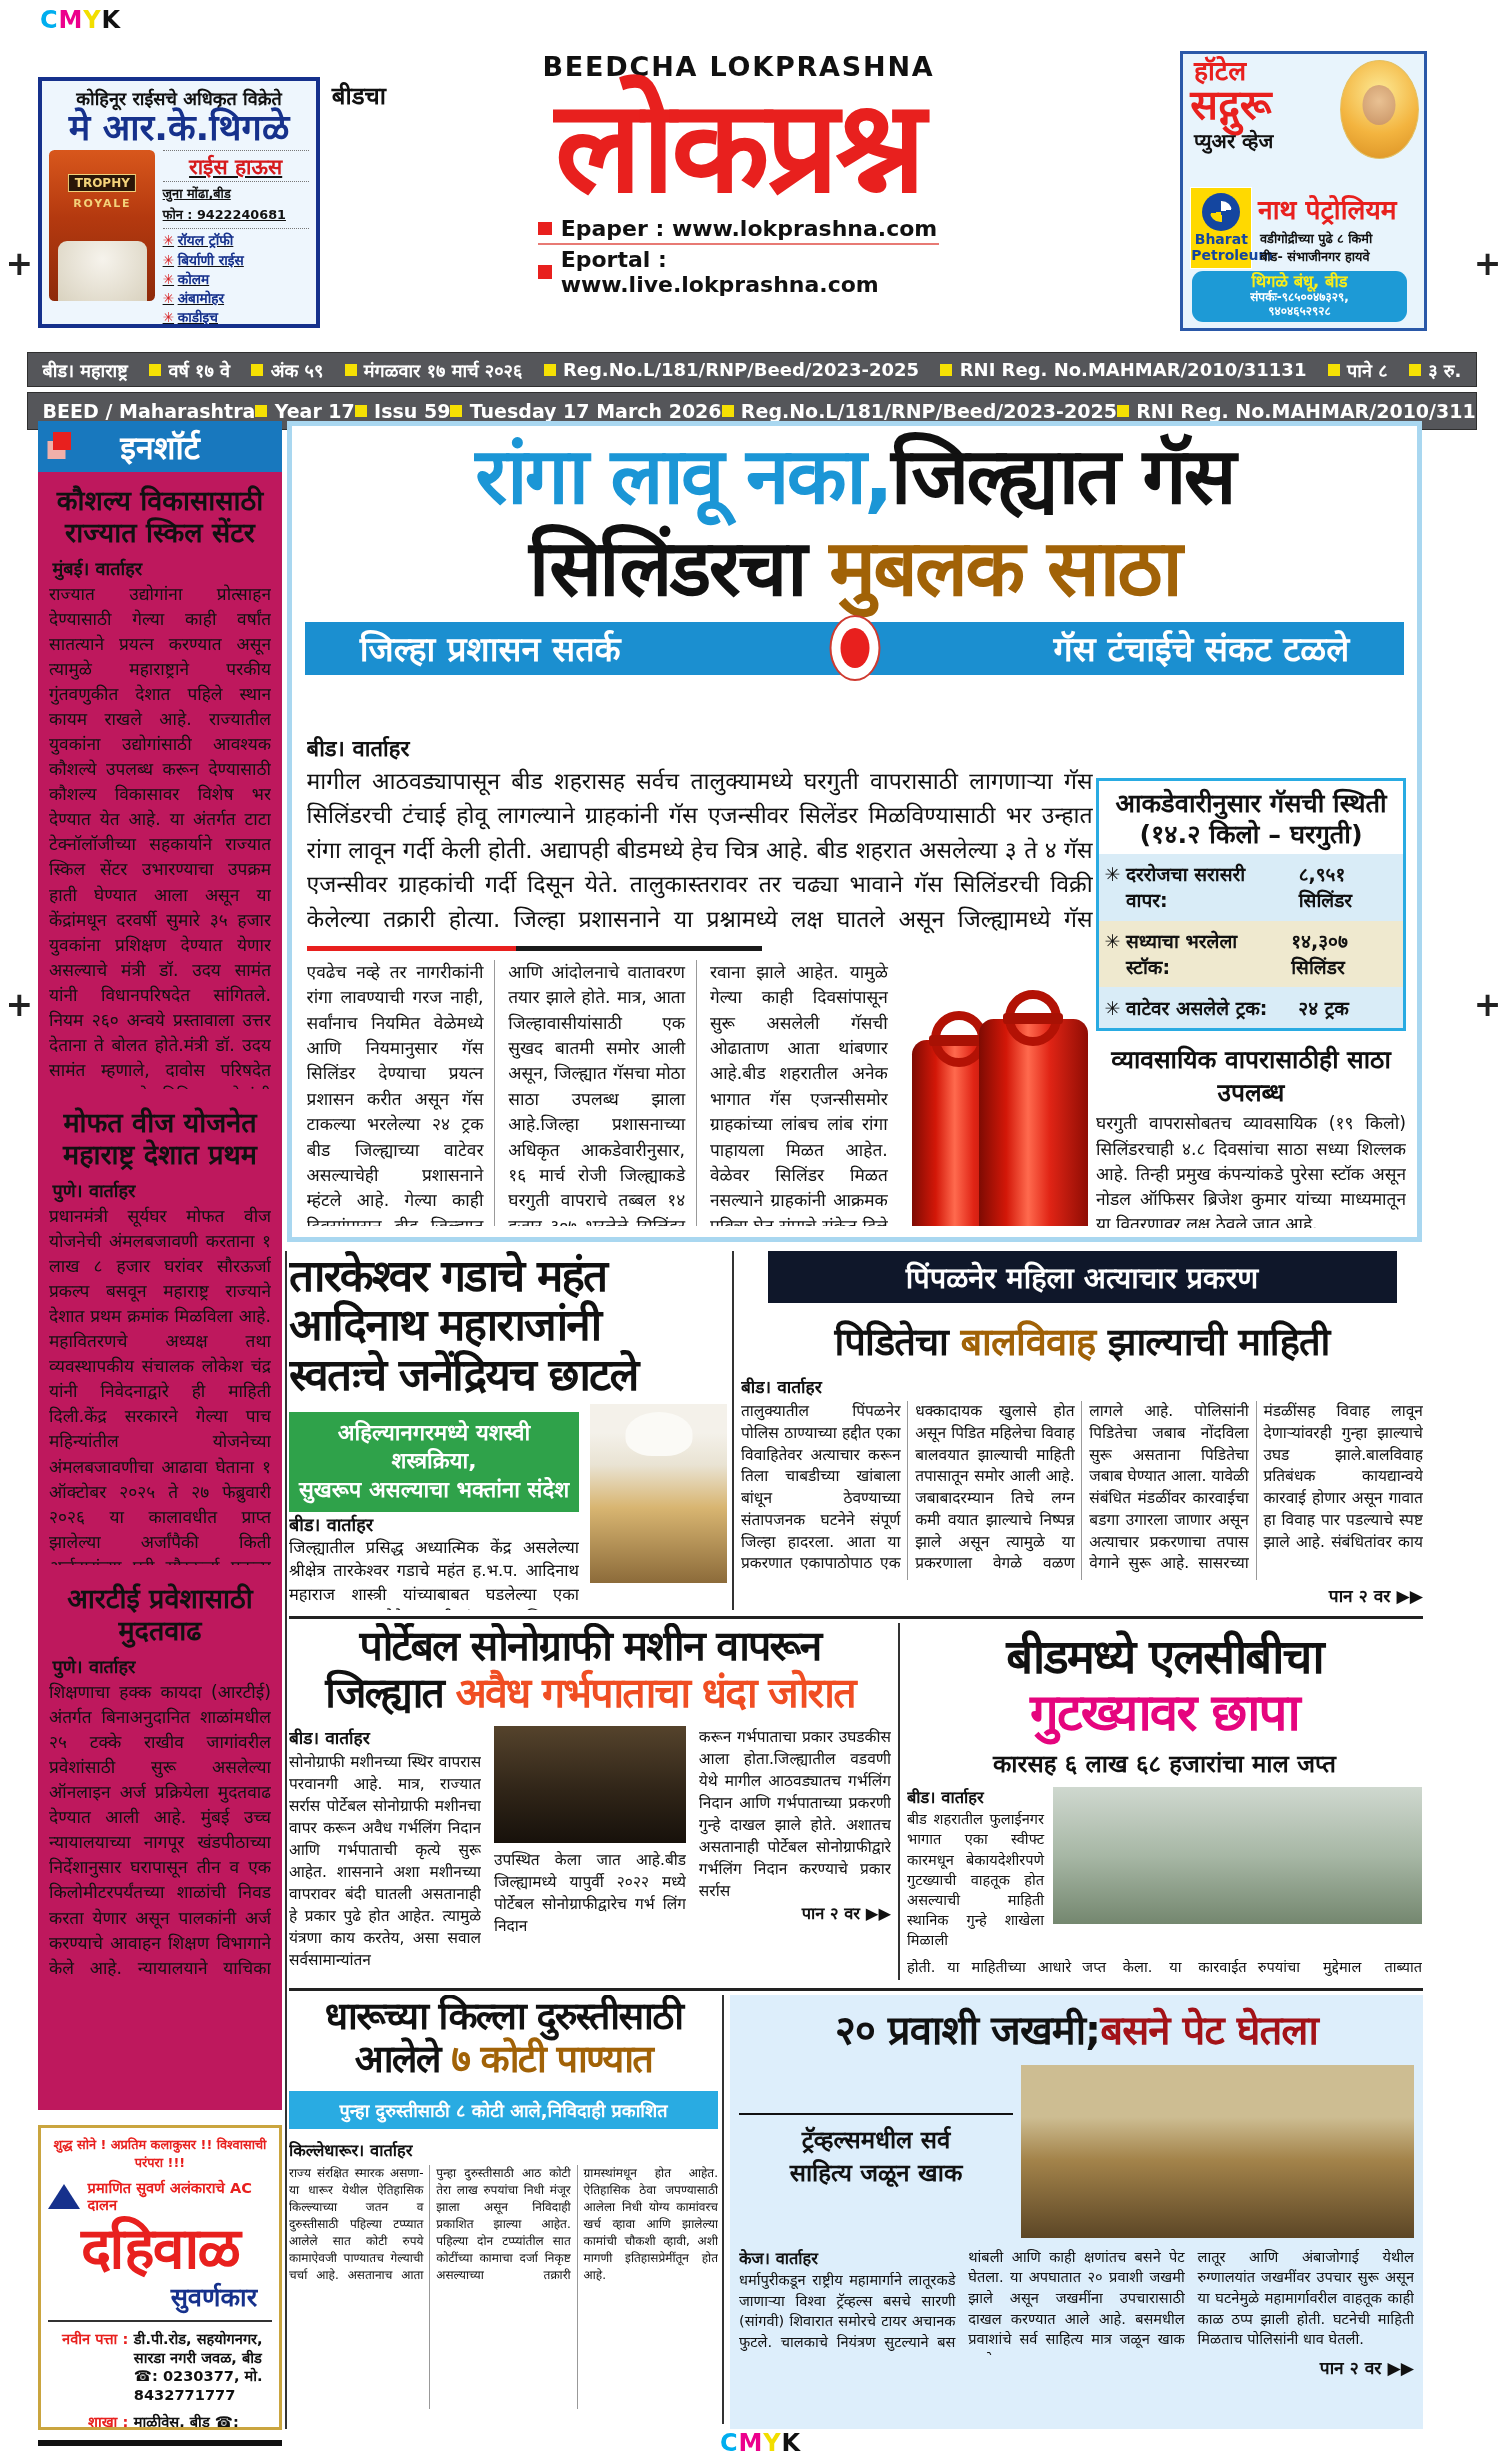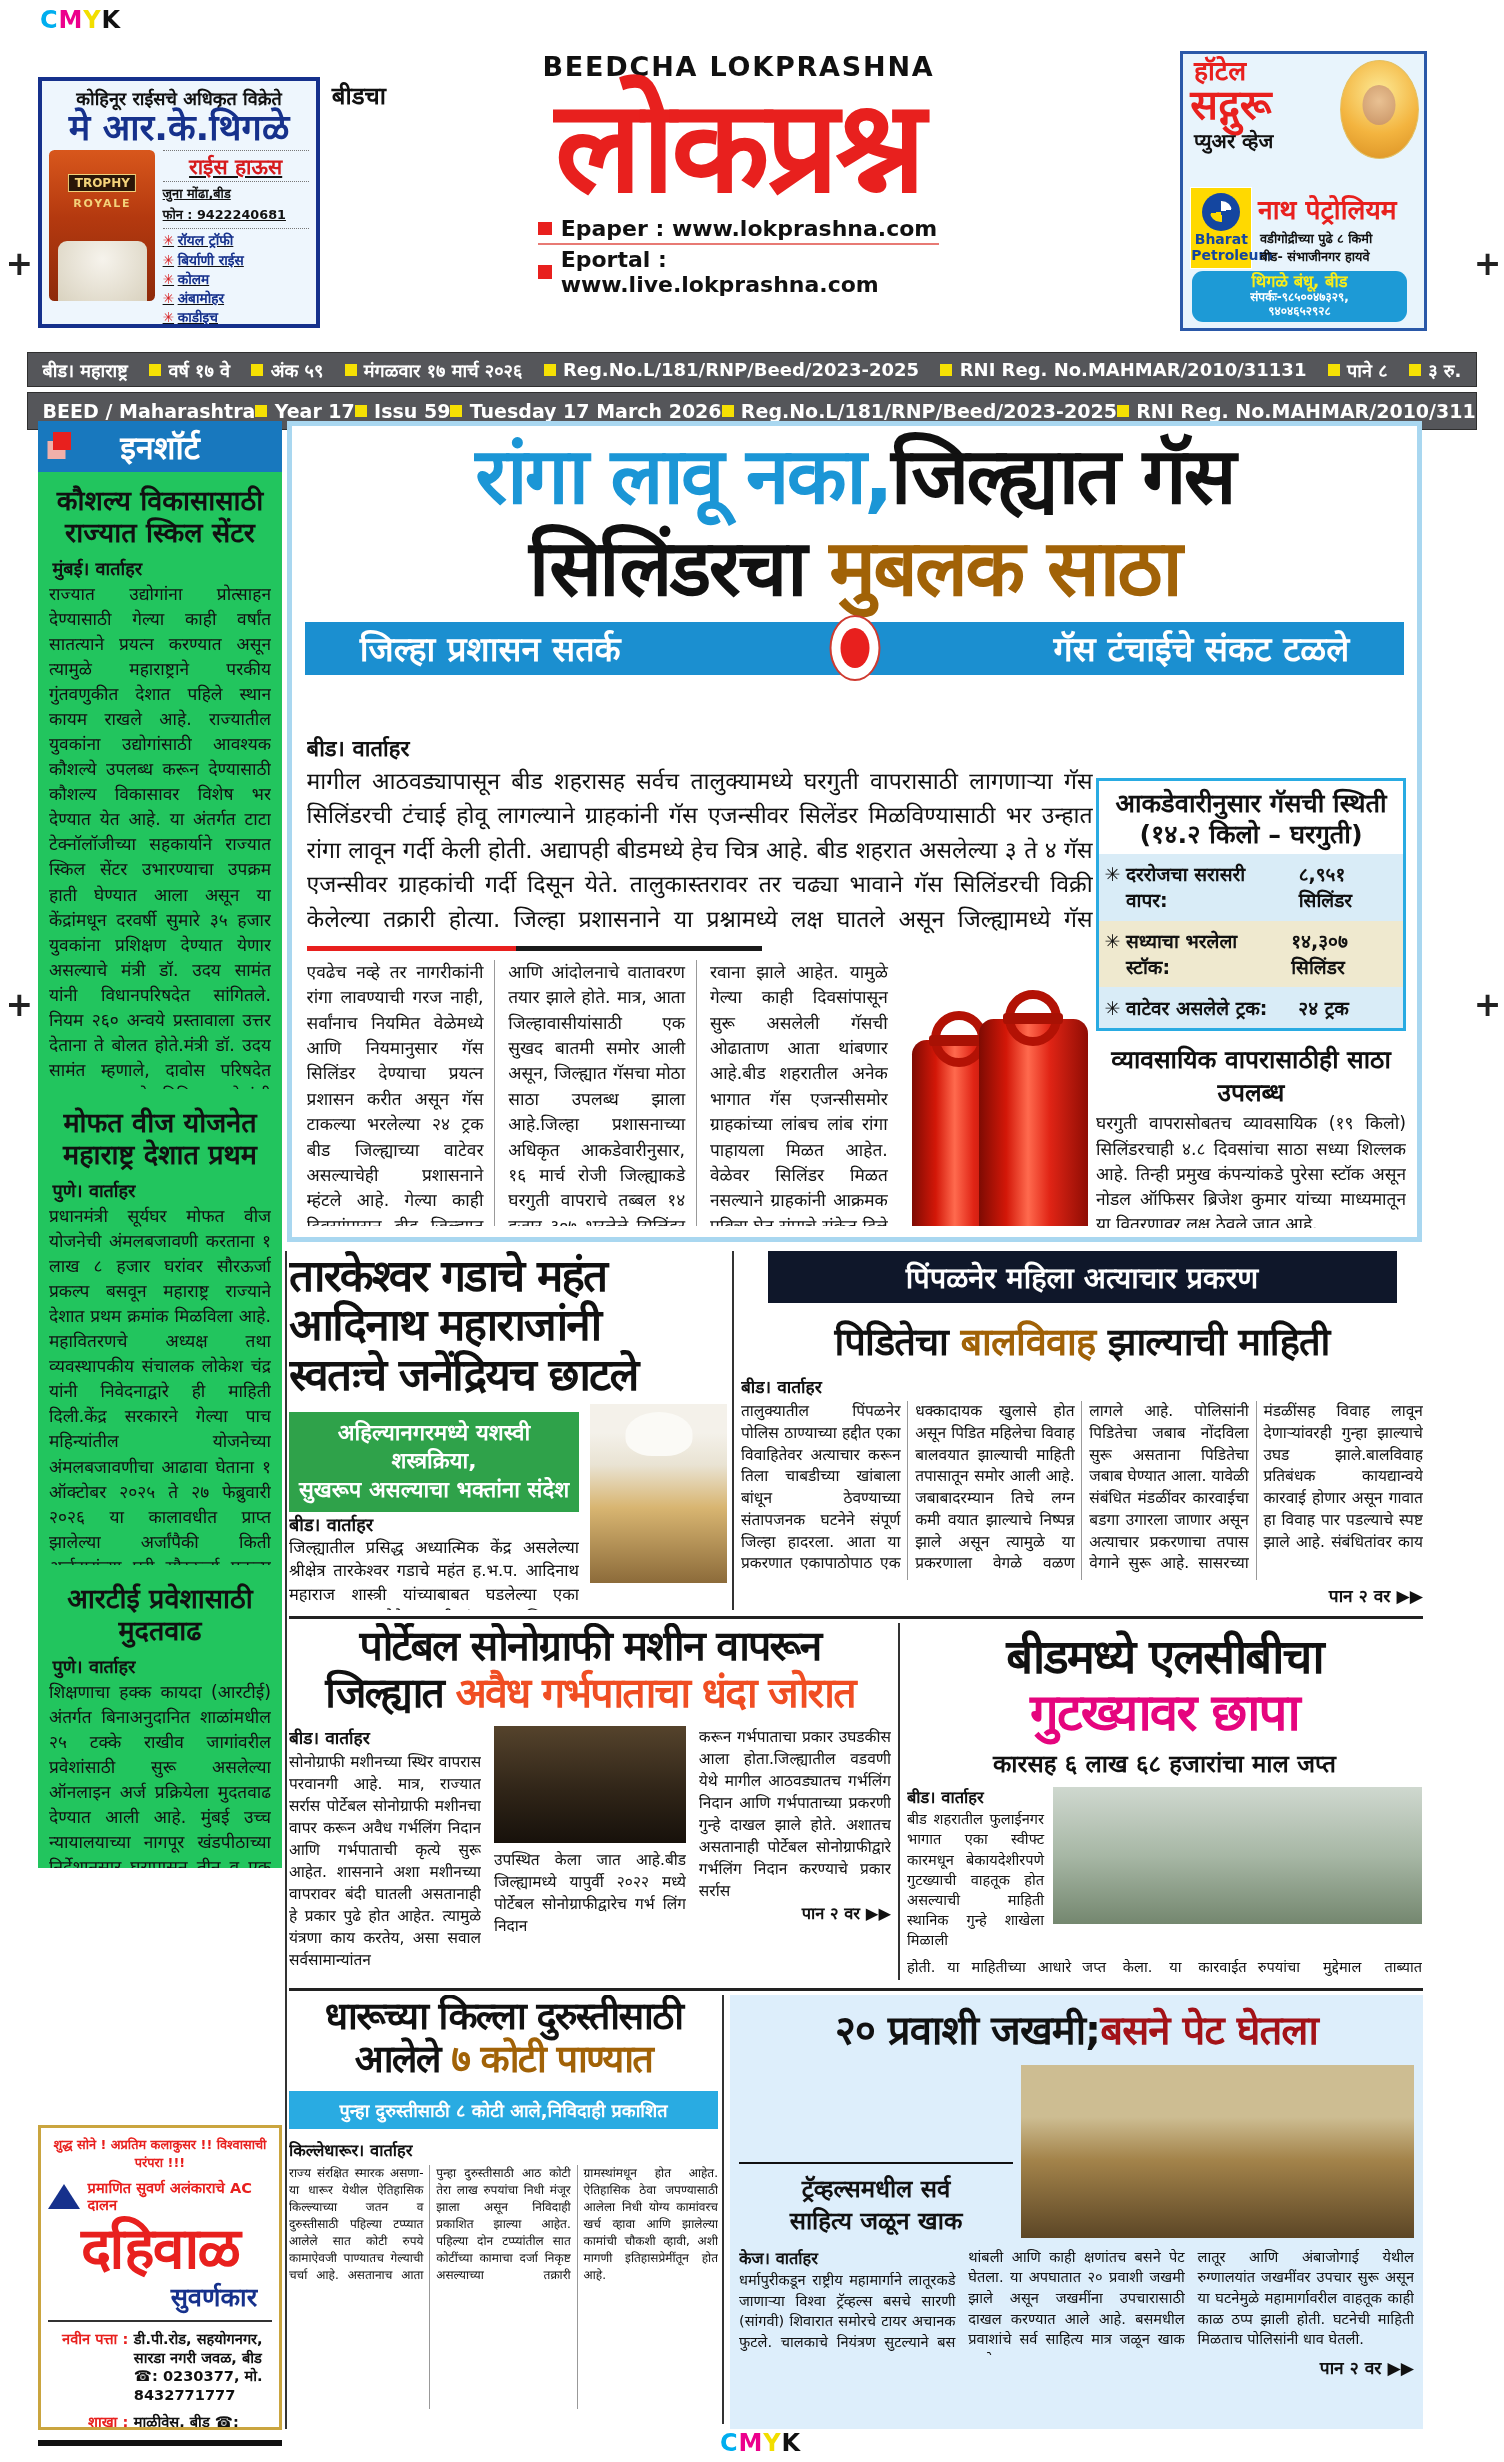--- a/index.html
+++ b/index.html
@@ -56,21 +56,21 @@
 
   
   .ib{position:absolute;left:27px;width:1450px;background:#55565a;color:#fff;display:flex;align-items:center;justify-content:space-between;padding:0 14.6px;border:1.8px solid #2f2f2f;box-sizing:border-box;}
   .ib1{top:352px;height:35px;}
   .ib2{top:392px;height:38px;}
   .ib .it{display:flex;align-items:center;gap:7.3px;font-size:18px;font-weight:bold;white-space:nowrap;}
   .ib2 .it{font-size:19px;}
   .ysq{width:12px;height:12px;background:#f5e003;flex:none;}
 
   
-  .sb{position:absolute;left:38px;top:421px;width:244px;height:1447px;background:#22c55e;overflow:hidden;}
+  .sb{position:absolute;left:38px;top:421px;width:244px;height:1689px;background:#be185d;overflow:hidden;}
   .sb-head{height:51px;background:#1878be;color:#fff;display:flex;align-items:center;justify-content:center;font-size:32px;font-weight:800;position:relative;}
   .flag{position:absolute;left:14.6px;top:11px;width:18px;height:18px;background:#e8201e;box-shadow:-5.5px 9px 0 #f0b0aa;}
   .sb-art{padding:12.8px 11px 5.5px;}
   .sb-title{font-size:27px;font-weight:800;text-align:center;line-height:1.18;}
   .sb-date{font-weight:800;font-size:18px;padding:7.3px 0 1.8px 3.6px;}
   .sb-body{font-size:17.3px;line-height:1.45;text-align:justify;overflow:hidden;}
   .h560{height:507px}.h430{height:361px}.h330{height:301px}
 
   
   .adg{position:absolute;left:38px;top:2125px;width:244px;height:305px;border:3.6px solid #caa53f;background:#fff;padding:7.3px;box-sizing:border-box;overflow:hidden;}
@@ -159,21 +159,21 @@
   .dharur{position:absolute;left:289px;top:1995px;width:429px;height:434px;overflow:hidden;}
   .dh-h{font-size:38px;font-weight:800;text-align:center;line-height:1.14;letter-spacing:-1.8px;white-space:nowrap;}
   .dh-sub{margin-top:9px;background:#29abe2;color:#fff;font-weight:800;font-size:18px;text-align:center;padding:7.3px 1.8px;white-space:nowrap;overflow:hidden;}
   .dh-date{font-weight:800;font-size:16.4px;margin-top:9px;}
   .dh-cols{column-count:3;column-gap:12.8px;column-rule:0.9px solid #999;font-size:12px;line-height:1.42;text-align:justify;height:244px;overflow:hidden;margin-top:3.6px;}
 
   
   .vishwa{position:absolute;left:730px;top:1995px;width:693px;height:434px;background:#ddeefb;overflow:hidden;padding:5.5px 9px;box-sizing:border-box;}
   .vw-h1{font-size:35px;font-weight:800;text-align:center;letter-spacing:-0.9px;white-space:nowrap;}
   .vw-h2{font-size:40px;font-weight:800;text-align:center;letter-spacing:-0.9px;white-space:nowrap;}
-  .vw-row{display:flex;gap:8px;margin-top:9px;align-items:flex-end;}
+  .vw-row{display:flex;gap:8px;margin-top:9px;align-items:center;}
   .vw-sub{width:274px;text-align:center;font-weight:800;font-size:24px;border-top:2.7px solid #111;padding-top:9px;line-height:1.35;flex:none;}
   .vw-photo{flex:1;height:173px;background:linear-gradient(180deg,#cdbd92 0 30%,#a3834a 55%,#5c4626);}
   .vw-cols{display:grid;grid-template-columns:1fr 1fr 1fr;gap:12.8px;margin-top:9px;font-size:14.6px;line-height:1.42;height:108px;overflow:hidden;text-align:justify;}
   .vw-date{font-weight:800;font-size:16.4px;}
   .vw-cont{text-align:right;font-weight:800;font-size:17.3px;margin-top:1.8px;}
 </style>
 </head>
 <body>
 
 <div class="page">

